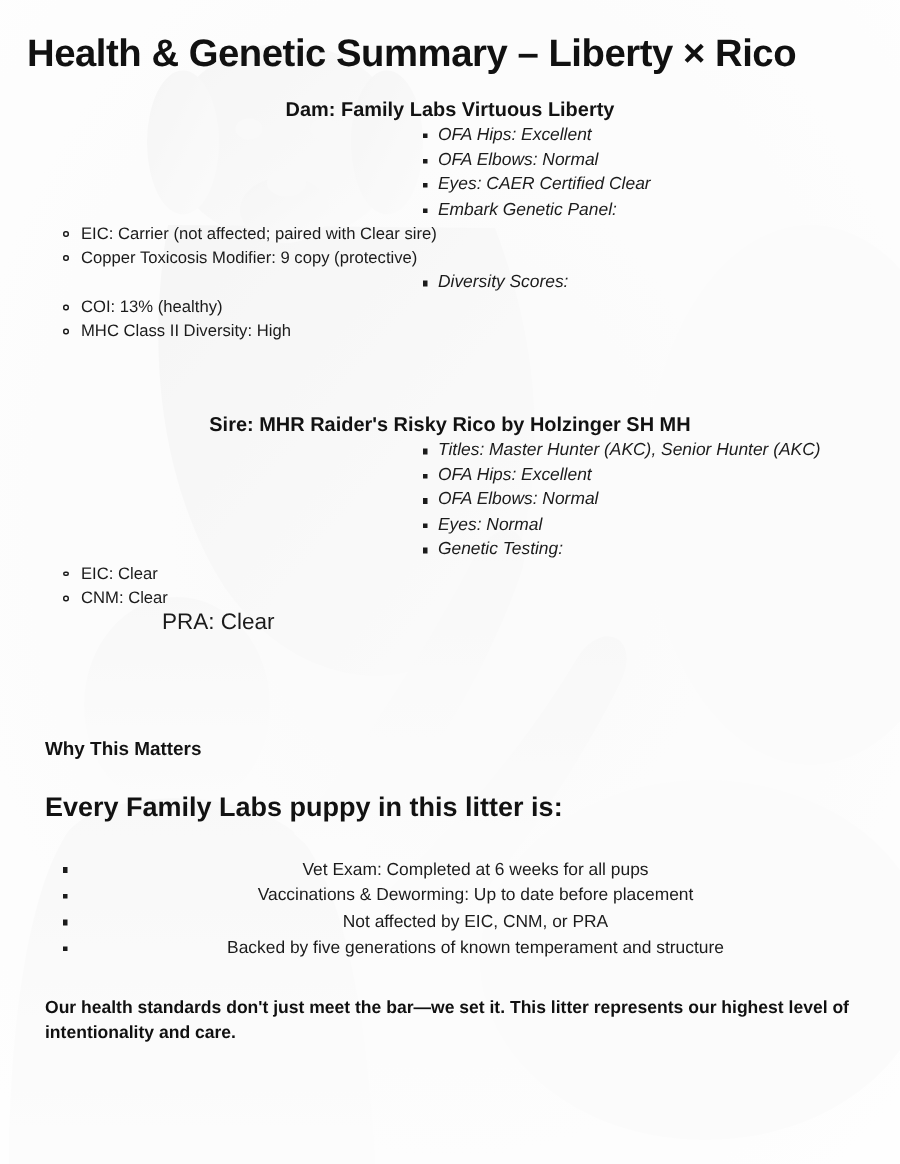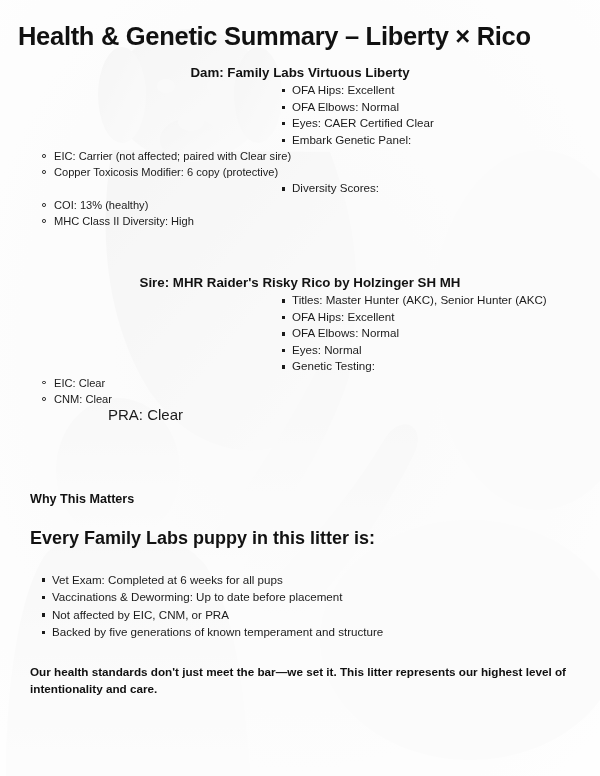--- a/index.html
+++ b/index.html
@@ -60,20 +60,21 @@
     padding-left: 0;
     list-style: none;
   }
   ul.lvl1 > li {
     position: relative;
     font-size: 11.6px;
     line-height: 16.5px;
     padding-left: 12px;
     margin-left: 262px;
     color: #1b1b1b;
+    font-style: italic;
   }
   ul.lvl1 > li::before {
     content: "";
     position: absolute;
     left: 2px;
     top: 7px;
     width: 3.4px;
     height: 3.4px;
     background: #1b1b1b;
   }
@@ -134,20 +135,21 @@
     padding-left: 0;
     list-style: none;
   }
   ul.matters > li {
     position: relative;
     font-size: 11.6px;
     line-height: 17.5px;
     padding-left: 12px;
     margin-left: 22px;
     color: #1b1b1b;
+    text-align: center;
   }
   ul.matters > li::before {
     content: "";
     position: absolute;
     left: 2px;
     top: 7.5px;
     width: 3.4px;
     height: 3.4px;
     background: #1b1b1b;
   }
@@ -220,21 +222,21 @@
   <div class="dam-block">
     <div class="section-heading">Dam: Family Labs Virtuous Liberty</div>
     <ul class="lvl1">
       <li>OFA Hips: Excellent</li>
       <li>OFA Elbows: Normal</li>
       <li>Eyes: CAER Certified Clear</li>
       <li>Embark Genetic Panel:</li>
     </ul>
     <ul class="lvl2">
       <li>EIC: Carrier (not affected; paired with Clear sire)</li>
-      <li>Copper Toxicosis Modifier: 6 copy (protective)</li>
+      <li>Copper Toxicosis Modifier: 9 copy (protective)</li>
     </ul>
     <ul class="lvl1">
       <li>Diversity Scores:</li>
     </ul>
     <ul class="lvl2">
       <li>COI: 13% (healthy)</li>
       <li>MHC Class II Diversity: High</li>
     </ul>
   </div>
 

